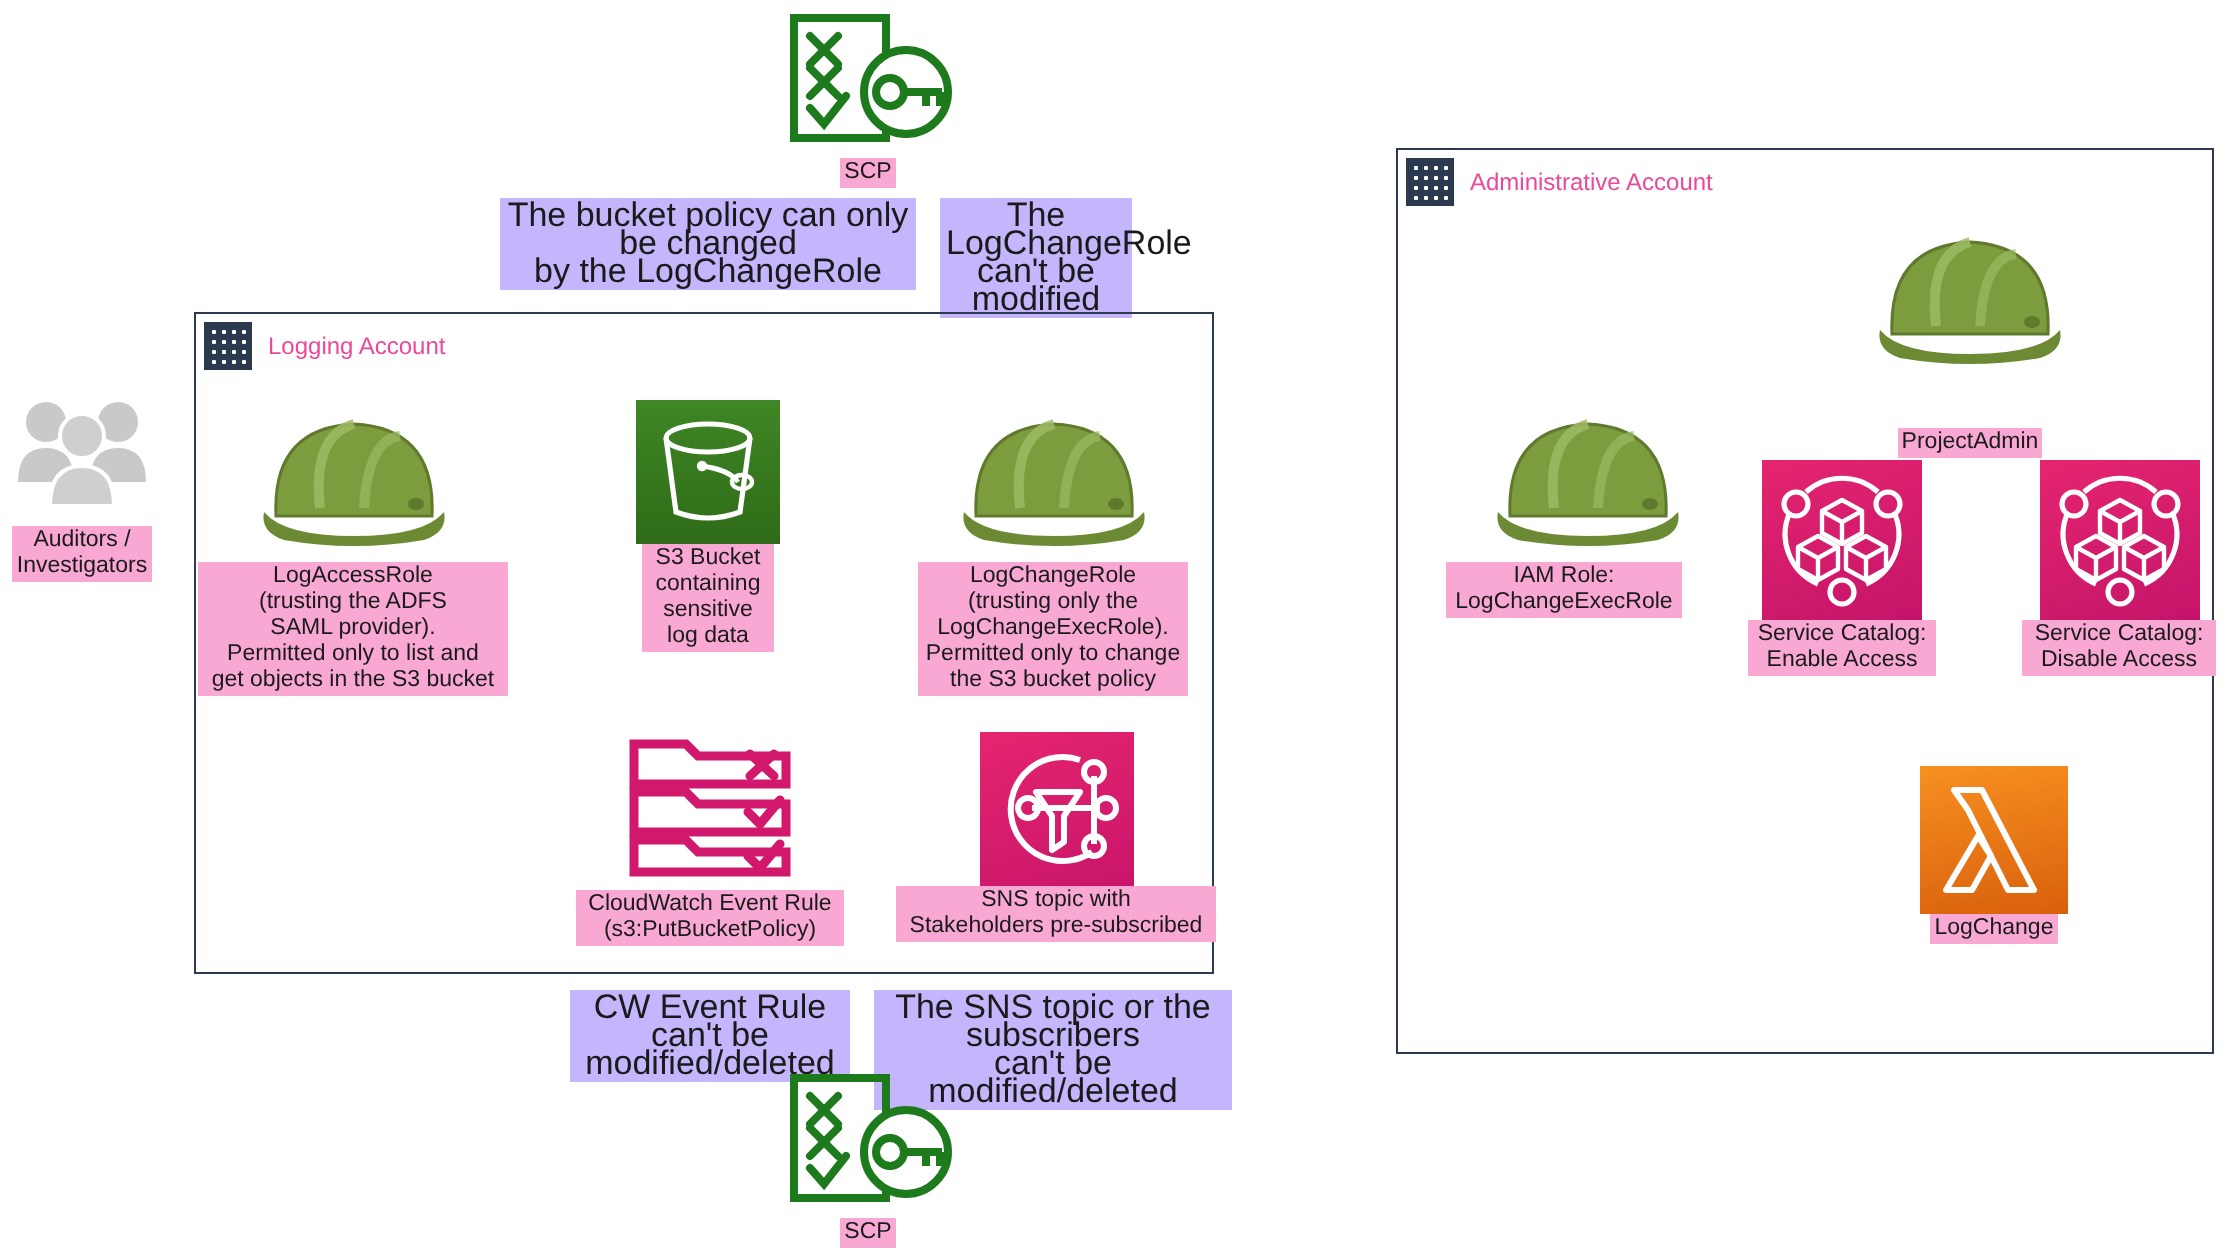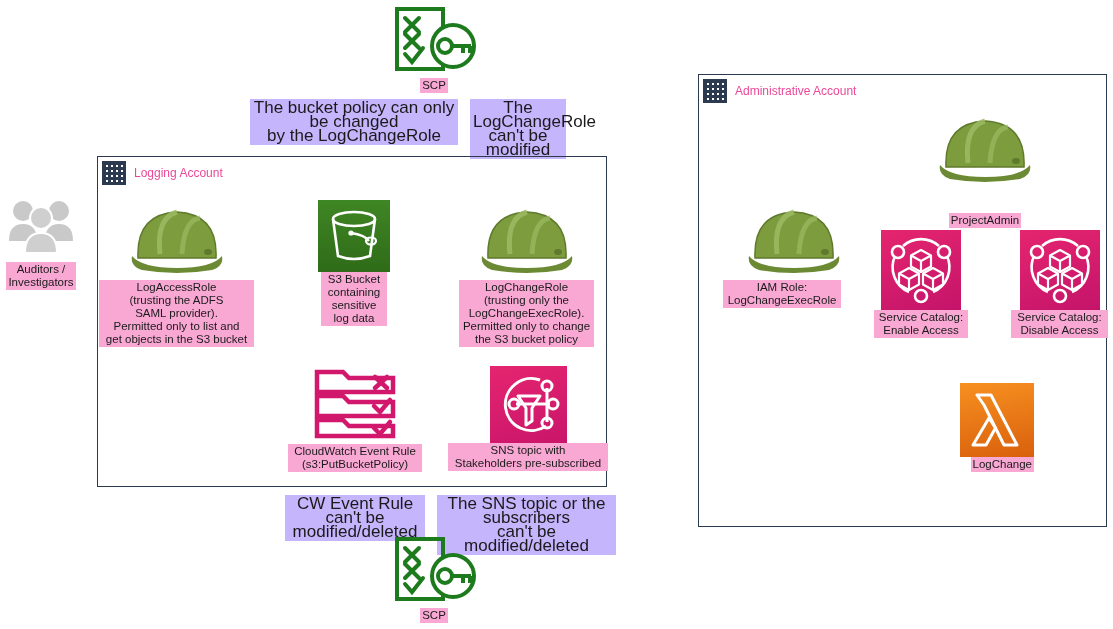--- a/index.html
+++ b/index.html
@@ -321,21 +321,21 @@
         <path d="M18 43.5 l10 5.5 l10-5.5 M28 49 v11.5"></path>
         <path d="M52 38 l10 5.5 v11 l-10 5.5 l-10-5.5 v-11 z"></path>
         <path d="M42 43.5 l10 5.5 l10-5.5 M52 49 v11.5"></path>
       </g>
     </svg>
   </span>
   <span class="caption" style="width:97px;">Service Catalog:
 Disable Access</span>
 </div>
 
-<div class="node" style="left:960px;top:383px;width:74px;align-items:flex-end;">
+<div class="node" style="left:960px;top:383px;width:74px;">
   <span class="sq sq-lambda icon-wrap" style="width:74px;height:74px;">
     <svg width="74" height="74" viewBox="0 0 74 74">
       <path d="M17 12 h14 l26 50 h-13 l-20-40 z" fill="none" stroke="#ffffff" stroke-width="3" stroke-linejoin="round"></path>
       <path d="M29 35 l-16 27 h13 l9.5-17 z" fill="none" stroke="#ffffff" stroke-width="3" stroke-linejoin="round"></path>
     </svg>
   </span>
   <span class="caption">LogChange</span>
 </div>
 
 </body></html>

